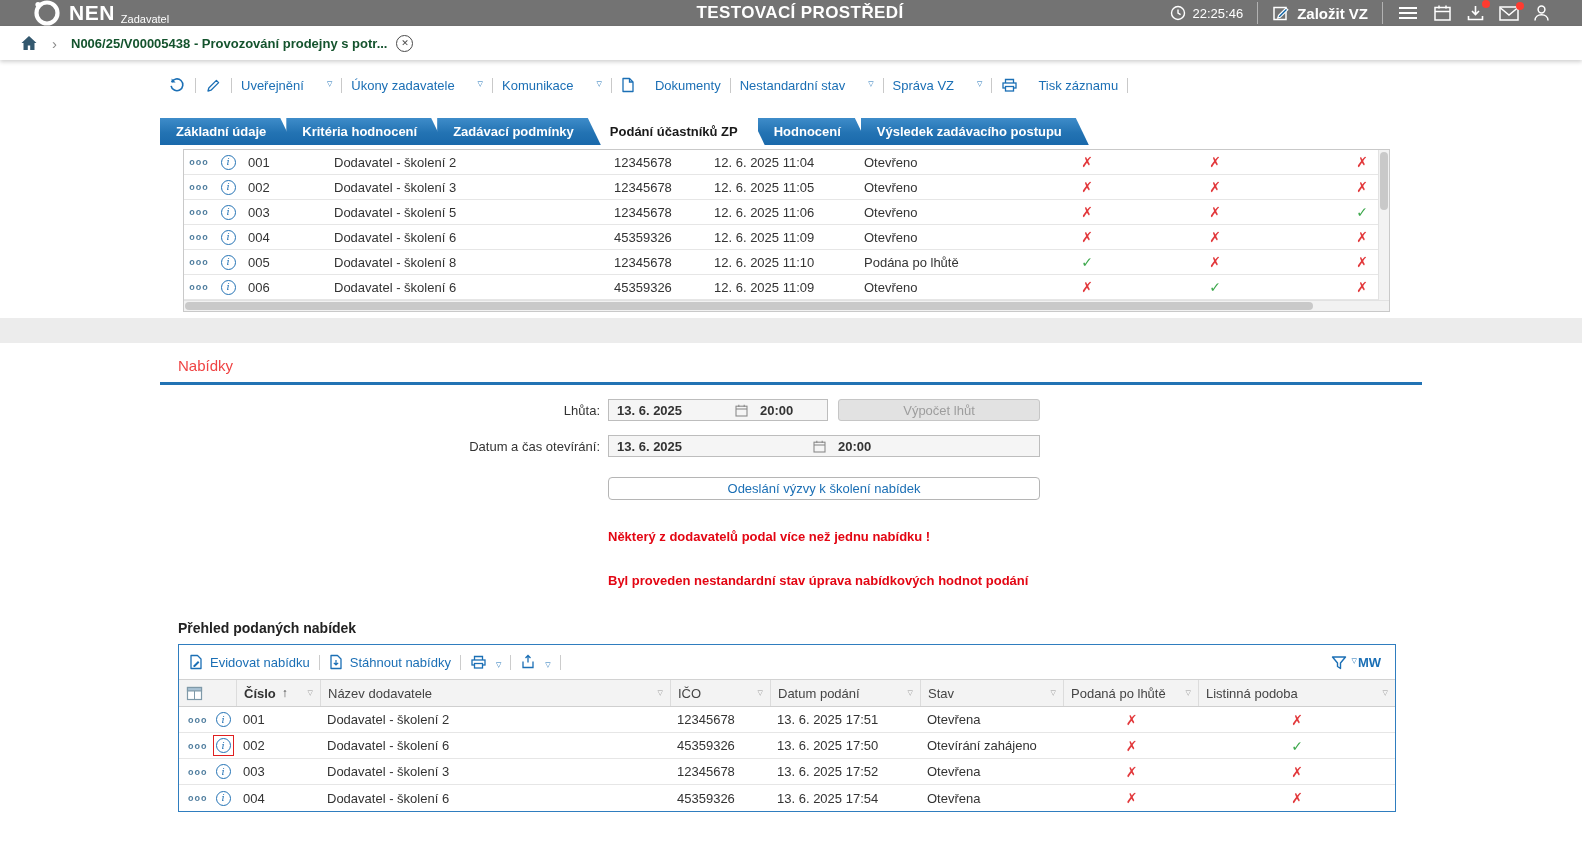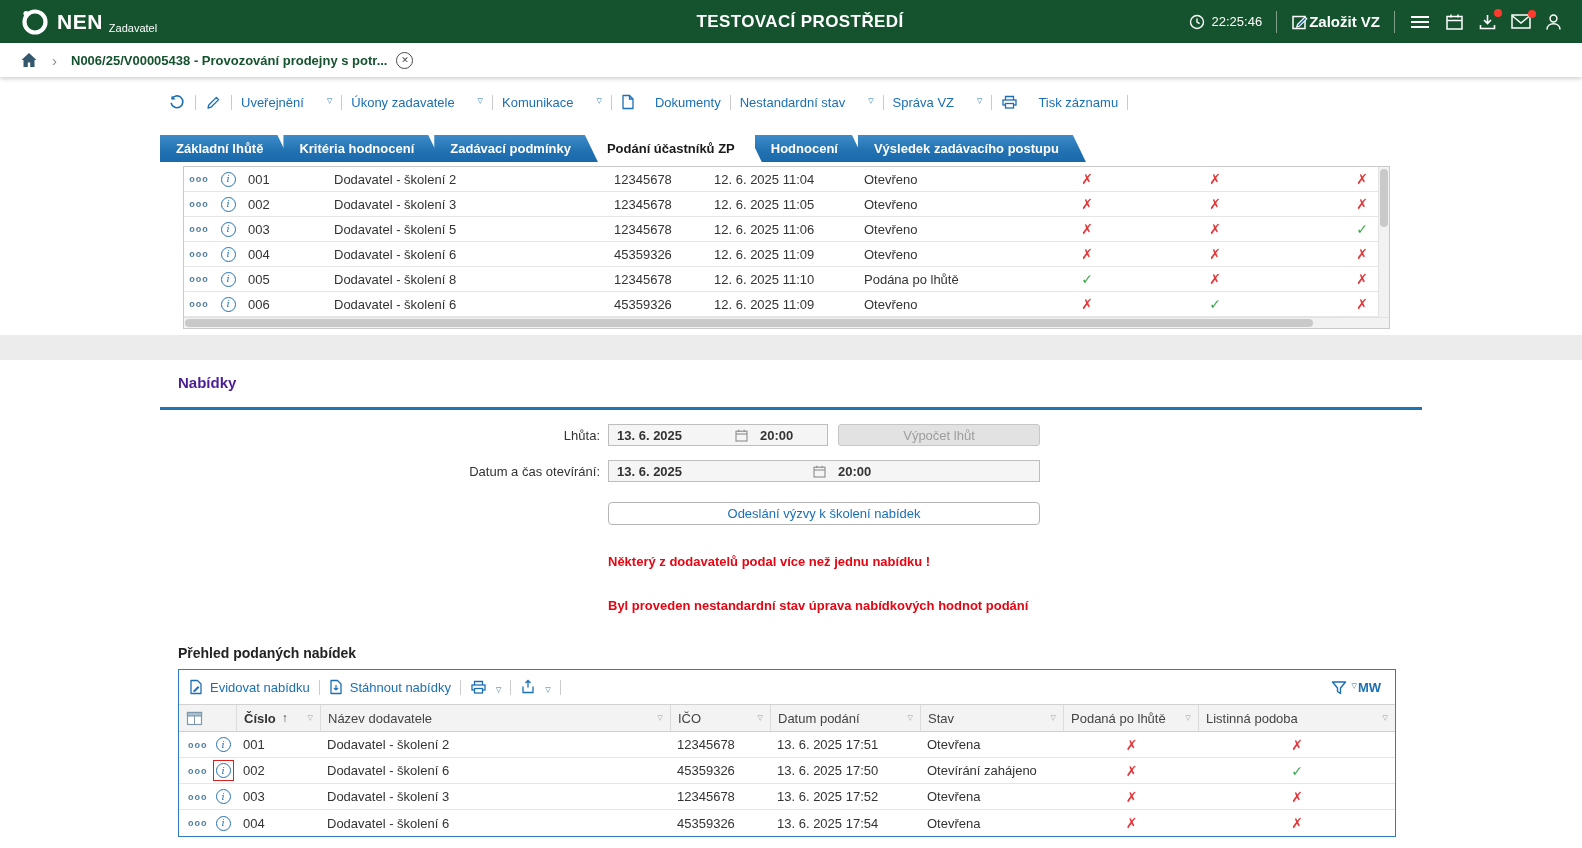--- a/index.html
+++ b/index.html
@@ -1,29 +1,29 @@
 <!DOCTYPE html>
 <html lang="cs"><head>
 <meta charset="utf-8">
 <style>
 *{margin:0;padding:0;box-sizing:border-box}
 html,body{width:1582px;height:848px}
 body{font-family:"Liberation Sans","DejaVu Sans",sans-serif;font-size:13px;color:#333;background:#fff;overflow:hidden}
 svg{display:block}
 
 
-.topbar{height:43px;background:#14532d;display:flex;align-items:center;color:#fff;padding:0 20px;position:relative}
+.topbar{height:26px;background:#737373;display:flex;align-items:center;color:#fff;padding:0 32px;position:relative}
 .brand{display:flex;align-items:flex-start;gap:7px;cursor:pointer;position:relative;z-index:2}
 .brand-name{font-size:21px;font-weight:bold;letter-spacing:.5px;line-height:30px}
 .brand-sub{font-size:11px;margin-top:15px;margin-left:-1px}
 .env-title{position:absolute;left:18px;right:0;text-align:center;font-size:17px;font-weight:bold;letter-spacing:.4px;pointer-events:none}
 .top-right{margin-left:auto;display:flex;align-items:center;gap:14px;position:relative;z-index:2}
 .clockwrap{display:flex;align-items:center;gap:7px;font-size:13px}
 .vsep{width:1px;height:22px;background:rgba(255,255,255,.45)}
-.createvz{display:flex;align-items:center;font-size:15px;font-weight:bold;cursor:pointer}
+.createvz{display:flex;align-items:center;gap:7px;font-size:15px;font-weight:bold;cursor:pointer}
 .burger{display:flex;flex-direction:column;gap:3px;cursor:pointer;padding:2px}
 .burger i{display:block;width:18px;height:2px;background:#fff}
 .icon-btn{position:relative;cursor:pointer;display:flex;align-items:center}
 .badge{position:absolute;top:-4px;right:-5px;width:8px;height:8px;border-radius:50%;background:#ff3b30}
 
 
 .crumbbar{height:34px;background:#fff;display:flex;align-items:center;padding:0 16px;box-shadow:0 2px 4px rgba(0,0,0,.18);position:relative;z-index:3}
 .home-btn{cursor:pointer;padding:2px 4px}
 .crumb-chev{color:#8a8a8a;font-size:15px;margin:0 14px 0 10px}
 .crumb-text{font-weight:bold;color:#14532d;cursor:pointer}
@@ -59,21 +59,21 @@
 .info-i{width:15px;height:15px;border:1px solid #2473b5;border-radius:50%;color:#2473b5;display:inline-flex;align-items:center;justify-content:center;font-family:"DejaVu Serif",serif;font-style:italic;font-size:10px;line-height:1;cursor:pointer;background:#fff}
 .t1-vscroll{position:absolute;top:0;right:0;bottom:11px;width:11px;background:#f2f2f2;border-left:1px solid #e2e2e2}
 .t1-vthumb{position:absolute;top:2px;left:1px;width:8px;height:58px;background:#c9c9c9;border-radius:4px}
 .t1-hscroll{height:11px;background:#f2f2f2;border-top:1px solid #e2e2e2;position:relative}
 .t1-hthumb{position:absolute;top:1px;left:1px;height:8px;width:1128px;background:#c9c9c9;border-radius:4px}
 
 
 .grayband{height:25px;background:#ececec;margin-top:6px}
 
 
-.sec-title{font-size:15px;font-weight:bold;color:#4c1d95;padding:14px 0 16px 18px}
+.sec-title{font-size:15px;font-weight:normal;color:#ef4444;padding:14px 0 8px 18px}
 .blue-rule{height:3px;background:#2273b4}
 .form-row{display:flex;align-items:center;margin-top:14px}
 .form-label{width:448px;text-align:right;padding-right:8px;color:#333}
 .dt-field{display:flex;align-items:center;height:22px;border:1px solid #bdbdbd;background:#f5f5f5;font-weight:bold;color:#333}
 .w220{width:220px}.w432{width:432px}
 .date{padding-left:8px}.d118{width:126px}.d196{width:204px}
 .time{padding-left:12px}
 .calic{display:flex;align-items:center;cursor:pointer}
 .calc-btn{margin-left:10px;width:202px;height:22px;background:#e2e2e2;border:1px solid #c6c6c6;border-radius:3px;color:#9d9d9d;font-size:13px;display:flex;align-items:center;justify-content:center;cursor:default}
 .send-btn{margin:20px 0 0 448px;width:432px;height:23px;background:#fff;border:1px solid #b5b5b5;border-radius:4px;color:#1b6fb5;font-size:13px;display:flex;align-items:center;justify-content:center;cursor:pointer}
@@ -231,21 +231,21 @@
         <path d="M4.5 6V2.5h8V6" fill="none" stroke="#1b6fb5" stroke-width="1.3"></path>
         <rect x="2" y="6" width="13" height="5" fill="none" stroke="#1b6fb5" stroke-width="1.3"></rect>
         <rect x="4.5" y="9.5" width="8" height="4.5" fill="#fff" stroke="#1b6fb5" stroke-width="1.3"></rect>
       </svg>
       <span>Tisk záznamu</span>
     </span>
     <span class="tb-sep"></span>
   </div>
 
   <div class="tabs">
-    <div class="tab"><span>Základní lhůtě</span></div>
+    <div class="tab"><span>Základní údaje</span></div>
     <div class="tab"><span>Kritéria hodnocení</span></div>
     <div class="tab"><span>Zadávací podmínky</span></div>
     <div class="tab active"><span>Podání účastníků ZP</span></div>
     <div class="tab"><span>Hodnocení</span></div>
     <div class="tab"><span>Výsledek zadávacího postupu</span></div>
   </div>
 
   <div class="t1-wrap">
     <div class="t1-body">
       <div class="t1-row">

